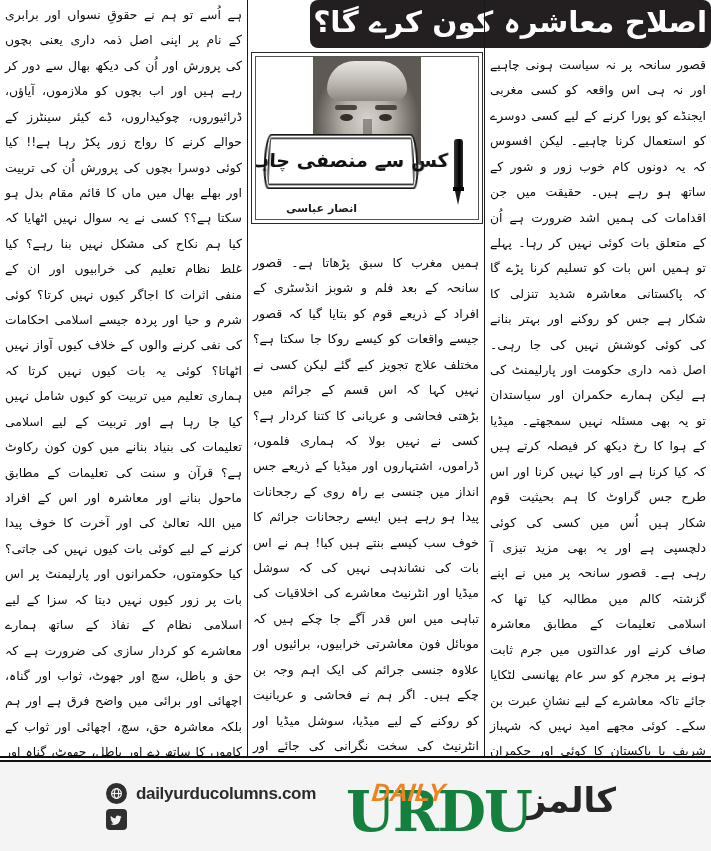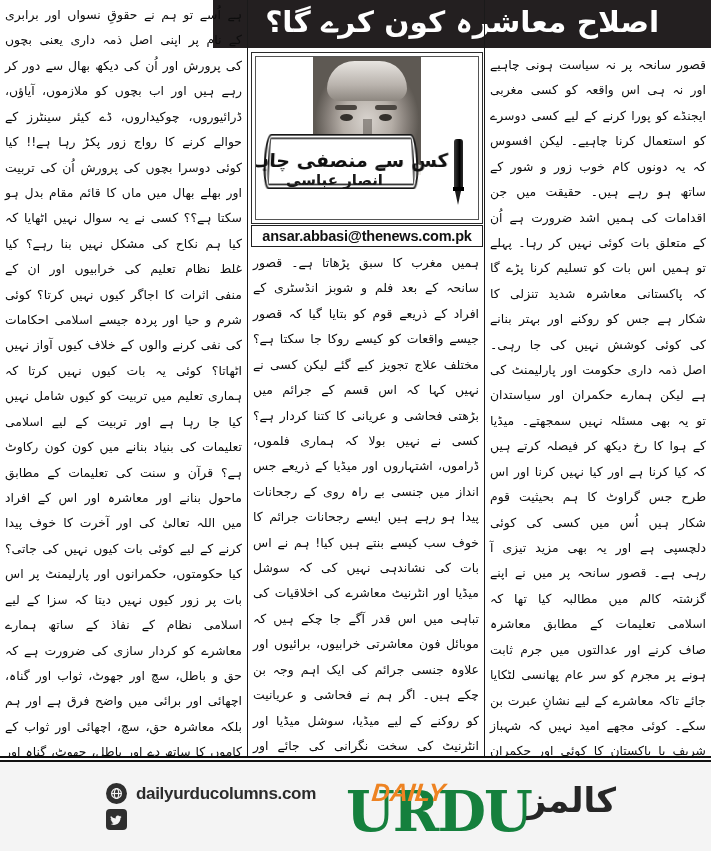--- a/index.html
+++ b/index.html
@@ -34,27 +34,28 @@
     box-sizing: border-box;
     background: #fff;
     border-bottom: 2px solid #111;
   }
 
   
   .headline-band {
     position: absolute;
     right: 0;
     top: 0;
-    width: 498px;
+    width: 401px;
     height: 48px;
     background: #231f20;
     display: flex;
     align-items: center;
     justify-content: center;
     overflow: hidden;
+    border-radius: 8px;
   }
   .headline-text {
     color: #ffffff;
     font-size: 29px;
     line-height: 1;
     font-weight: 700;
     letter-spacing: 0.5px;
     white-space: nowrap;
     transform: scaleX(1.02);
     font-family: "DejaVu Sans", "Liberation Sans", sans-serif;
@@ -181,22 +182,22 @@
     font-size: 19px;
     font-weight: 700;
     color: #111;
     white-space: nowrap;
     line-height: 1;
     padding-bottom: 2px;
   }
   .author-name {
     position: absolute;
     left: 30px;
-    bottom: 30px;
-    font-size: 15px;
+    bottom: 4px;
+    font-size: 11px;
     font-weight: 700;
     color: #1a1a1a;
     white-space: nowrap;
   }
   
   .pen {
     position: absolute;
     right: 14px;
     bottom: 14px;
     width: 11px;
@@ -398,23 +399,20 @@
 
         <div class="pen">
           <div class="barrel"></div>
           <div class="cap-ring"></div>
           <div class="nib"></div>
         </div>
 
       </div>
     </div>
 
-    <div class="email-strip">
-      <span class="email-text">ansar.abbasi@thenews.com.pk</span>
-    </div>
 
   </div>
 
   <div class="footer">
 
     <div class="socials">
 
       <div class="social-row">
         <span class="social-icon round">
           <svg width="13" height="13" viewBox="0 0 24 24" fill="none" stroke="#f4f4f4" stroke-width="2.2">

